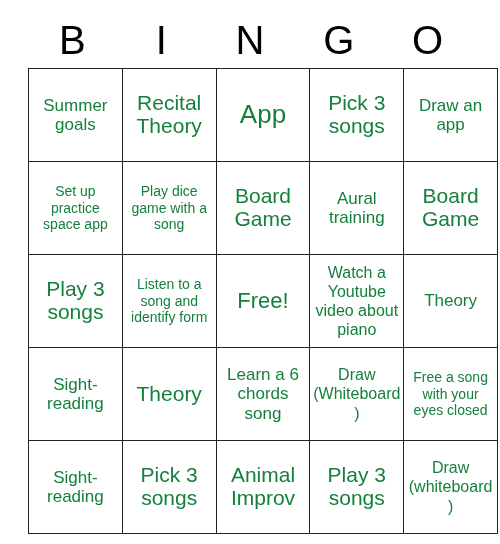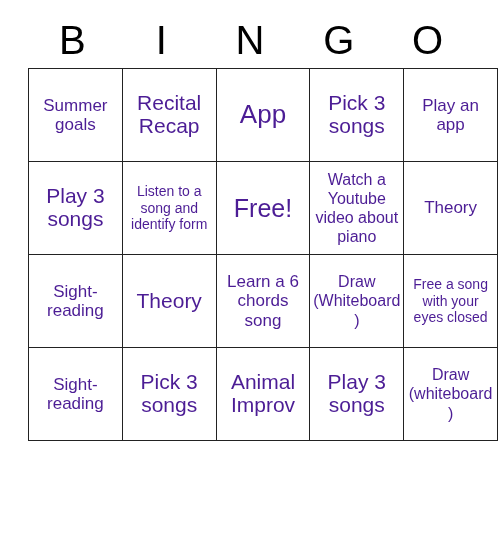--- a/index.html
+++ b/index.html
@@ -49,25 +49,25 @@
     padding: 1px 2px;
     text-align: center;
     vertical-align: middle;
     overflow: hidden;
   }
   .cell-text {
     display: block;
     width: 100%;
     line-height: 1.06;
     word-wrap: break-word;
-    color: #4c1d95;
+    color: #15803d;
   }
   
   .fs-xxl { font-size: 26px; line-height: 1.05; }
-  .fs-xl  { font-size: 25px; line-height: 1.06; }
+  .fs-xl  { font-size: 22px; line-height: 1.06; }
   .fs-l   { font-size: 21px; line-height: 1.08; }
   .fs-m   { font-size: 17px; line-height: 1.12; }
   .fs-s   { font-size: 14px; line-height: 1.18; }
   .fs-xs  { font-size: 16px; line-height: 1.2; }
 </style>
 </head>
 <body>
 
 <div id="card">
 
@@ -79,30 +79,47 @@
     <div class="header-letter">O</div>
   </div>
 
   <table id="grid">
     <tbody>
       <tr>
         <td>
             <span class="cell-text fs-m">Summer goals</span>
           </td>
         <td>
-            <span class="cell-text fs-l">Recital Recap</span>
+            <span class="cell-text fs-l">Recital Theory</span>
           </td>
         <td>
             <span class="cell-text fs-xxl">App</span>
           </td>
         <td>
             <span class="cell-text fs-l">Pick 3 songs</span>
           </td>
         <td>
-            <span class="cell-text fs-m">Play an app</span>
+            <span class="cell-text fs-m">Draw an app</span>
+          </td>
+      </tr>
+      <tr>
+        <td>
+            <span class="cell-text fs-s">Set up practice space app</span>
+          </td>
+        <td>
+            <span class="cell-text fs-s">Play dice game with a song</span>
+          </td>
+        <td>
+            <span class="cell-text fs-l">Board Game</span>
+          </td>
+        <td>
+            <span class="cell-text fs-m">Aural training</span>
+          </td>
+        <td>
+            <span class="cell-text fs-l">Board Game</span>
           </td>
       </tr>
       <tr>
         <td>
             <span class="cell-text fs-l">Play 3 songs</span>
           </td>
         <td>
             <span class="cell-text fs-s">Listen to a song and identify form</span>
           </td>
         <td>

